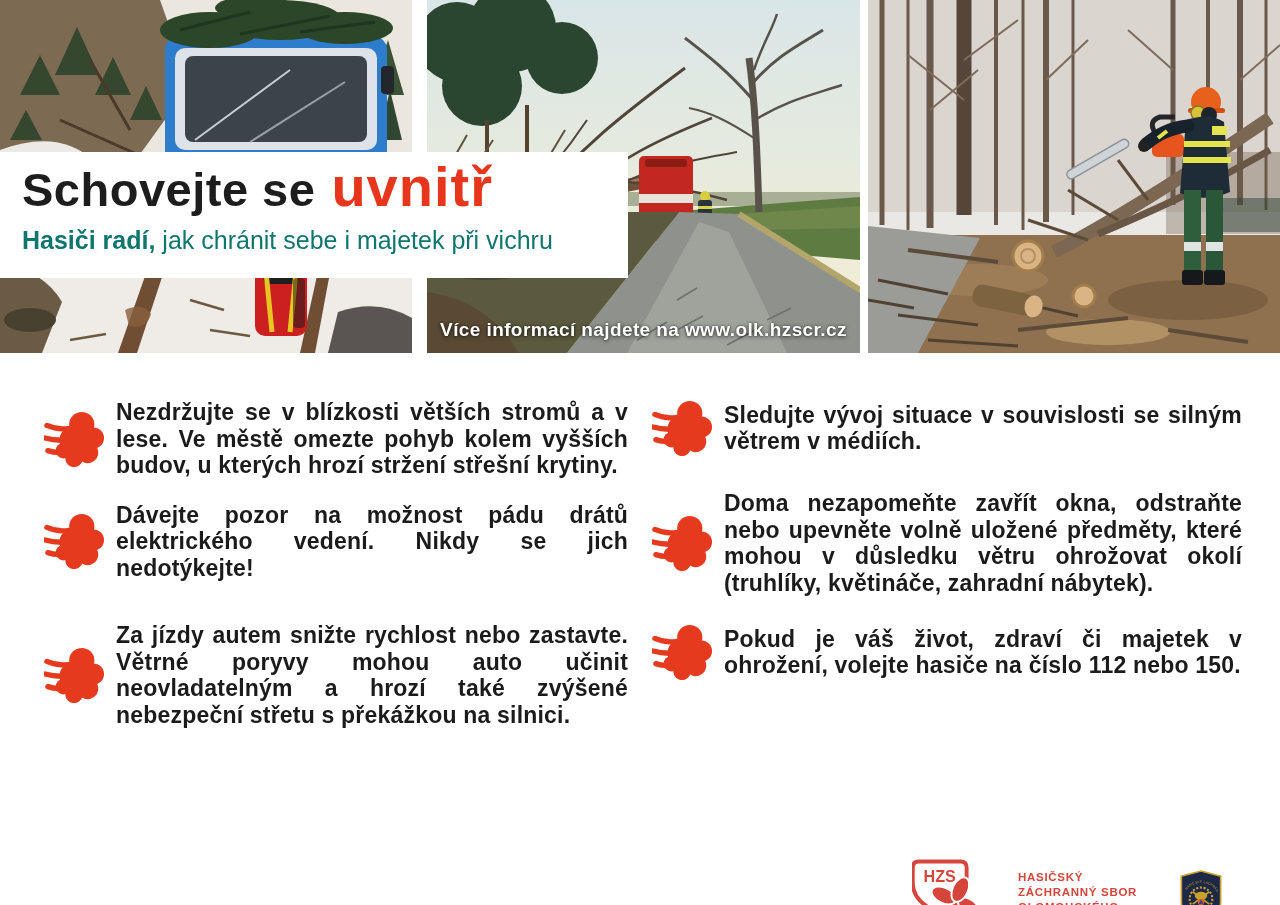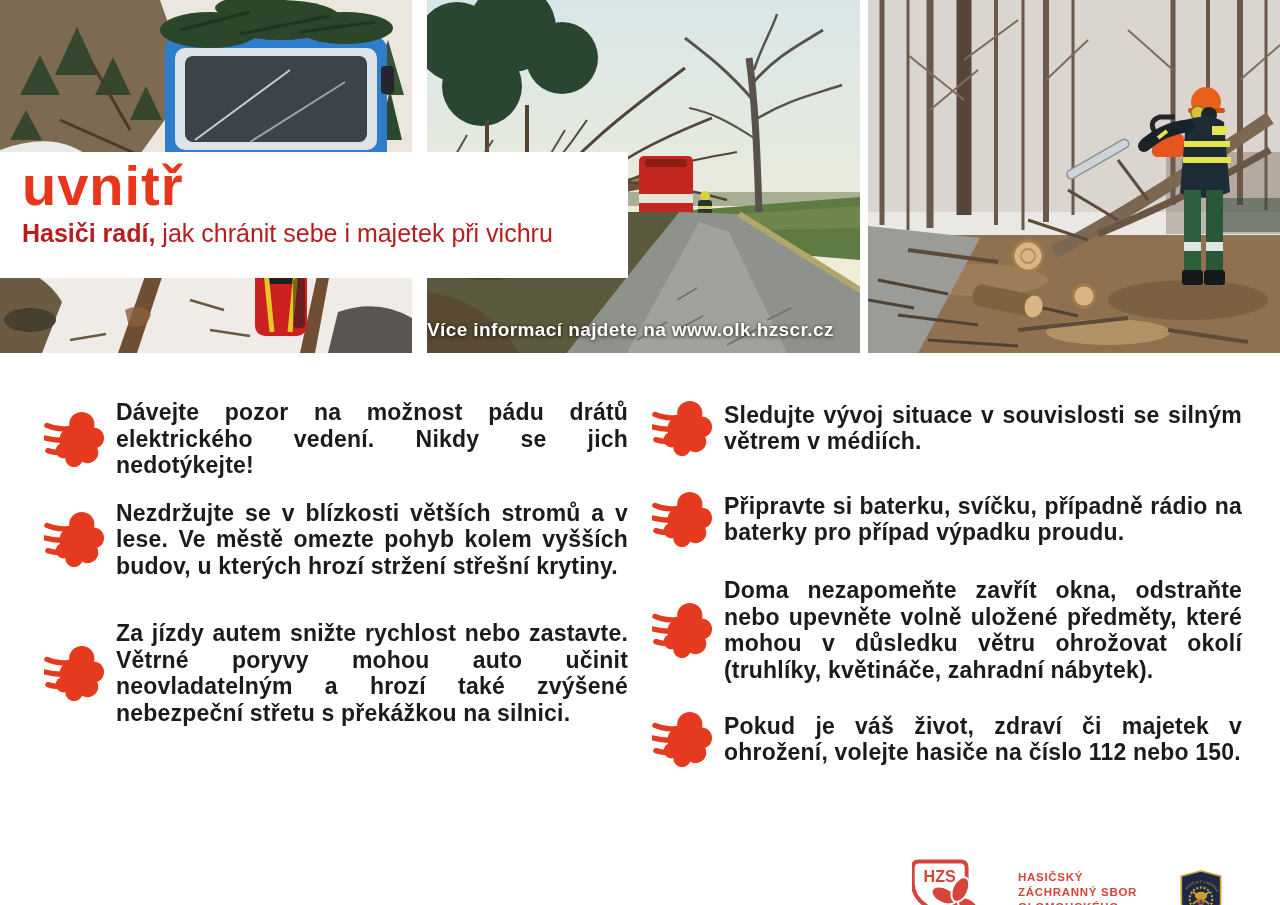--- a/index.html
+++ b/index.html
@@ -5,30 +5,30 @@
   html,body{margin:0;padding:0;background:#ffffff;}
   .page{position:relative;width:1280px;height:905px;background:#ffffff;overflow:hidden;
         font-family:"Liberation Sans",sans-serif;color:#1b1b1b;}
   
   .photo-strip{position:absolute;top:0;left:0;width:1280px;height:353px;display:flex;}
   .photo{position:relative;height:353px;overflow:hidden;background:#ece7de;}
   .photo svg{display:block;width:100%;height:100%;}
   .p1{width:412px;margin-right:15px;}
   .p2{width:433px;margin-right:8px;}
   .p3{width:412px;}
-  .photo-caption{position:absolute;left:0;right:0;bottom:12px;
+  .photo-caption{position:absolute;left:0;right:0;bottom:12px;text-align:center;
      color:#ffffff;font-weight:bold;font-size:19px;letter-spacing:.4px;
      text-shadow:0 1px 4px rgba(0,0,0,.65),0 0 2px rgba(0,0,0,.5);}
   
   .title-band{position:absolute;left:0;top:152px;width:628px;height:126px;background:#ffffff;
      box-sizing:border-box;padding:10px 0 0 22px;}
   .title-line{display:flex;align-items:baseline;gap:16px;white-space:nowrap;}
   .t-black{font-size:47px;font-weight:bold;letter-spacing:.5px;color:#1d1d1d;}
   .t-red{font-size:56px;font-weight:bold;letter-spacing:1px;color:#e8361d;line-height:.85;}
-  .subtitle{margin-top:9px;font-size:25px;color:#b91c1c;white-space:nowrap;}
+  .subtitle{margin-top:9px;font-size:25px;color:#0f766e;white-space:nowrap;}
   .subtitle b{font-weight:bold;}
   
   .tips-col{position:absolute;width:592px;}
   .col-left{left:44px;top:399px;}
   .col-right{left:652px;top:399px;}
   .tip{display:flex;align-items:center;}
   .col-left .tip1{margin-bottom:23px;}
   .col-left .tip2{margin-bottom:21px;}
   .col-left .tip3{margin-bottom:25px;margin-top:41px;}
   .col-right .tip1{margin-bottom:33px;}
@@ -316,70 +316,63 @@
           <path d="M40,250 L130,262"></path>
             <path d="M150,330 L260,318"></path>
             <path d="M300,330 L380,342"></path>
         </g>
       </svg>
     </div>
   </div>
 
   <div class="title-band">
     <div class="title-line">
+      <span class="t-black">Schovejte se</span>
       <span class="t-red">uvnitř</span>
     </div>
     <div class="subtitle">
       <b>Hasiči radí,</b><span> jak chránit sebe i majetek při vichru</span>
     </div>
   </div>
 
   <div class="tips-col col-left">
+    <div class="tip tip1">
+      <span class="gust">
+          <svg viewBox="0 0 64 58">
+            <use href="#gust"></use>
+          </svg>
+        </span>
+      <p class="tip-text">Nezdržujte se v blízkosti větších stromů a v lese. Ve městě omezte pohyb kolem vyšších budov, u kterých hrozí stržení střešní krytiny.</p>
+    </div>
     <div class="tip tip2">
       <span class="gust">
           <svg viewBox="0 0 64 58">
             <use href="#gust"></use>
           </svg>
         </span>
       <p class="tip-text">Dávejte pozor na možnost pádu drátů elektrického vedení. Nikdy se jich nedotýkejte!</p>
-    </div>
-    <div class="tip tip1">
-      <span class="gust">
-          <svg viewBox="0 0 64 58">
-            <use href="#gust"></use>
-          </svg>
-        </span>
-      <p class="tip-text">Nezdržujte se v blízkosti větších stromů a v lese. Ve městě omezte pohyb kolem vyšších budov, u kterých hrozí stržení střešní krytiny.</p>
     </div>
     <div class="tip tip3">
       <span class="gust">
           <svg viewBox="0 0 64 58">
             <use href="#gust"></use>
           </svg>
         </span>
       <p class="tip-text">Za jízdy autem snižte rychlost nebo zastavte. Větrné poryvy mohou auto učinit neovladatelným a hrozí také zvýšené nebezpeční střetu s překážkou na silnici.</p>
     </div>
   </div>
 
   <div class="tips-col col-right">
     <div class="tip tip1">
       <span class="gust">
           <svg viewBox="0 0 64 58">
             <use href="#gust"></use>
           </svg>
         </span>
       <p class="tip-text">Sledujte vývoj situace v souvislosti se silným větrem v médiích.</p>
-    </div>
-    <div class="tip tip2">
-      <span class="gust">
-          <svg viewBox="0 0 64 58">
-            <use href="#gust"></use>
-          </svg>
-        </span>
-      <p class="tip-text">Připravte si baterku, svíčku, případně rádio na baterky pro případ výpadku proudu.</p>
     </div>
     <div class="tip tip3">
       <span class="gust">
           <svg viewBox="0 0 64 58">
             <use href="#gust"></use>
           </svg>
         </span>
       <p class="tip-text">Doma nezapomeňte zavřít okna, odstraňte nebo upevněte volně uložené předměty, které mohou v důsledku větru ohrožovat okolí (truhlíky, květináče, zahradní nábytek).</p>
     </div>
     <div class="tip tip4">

